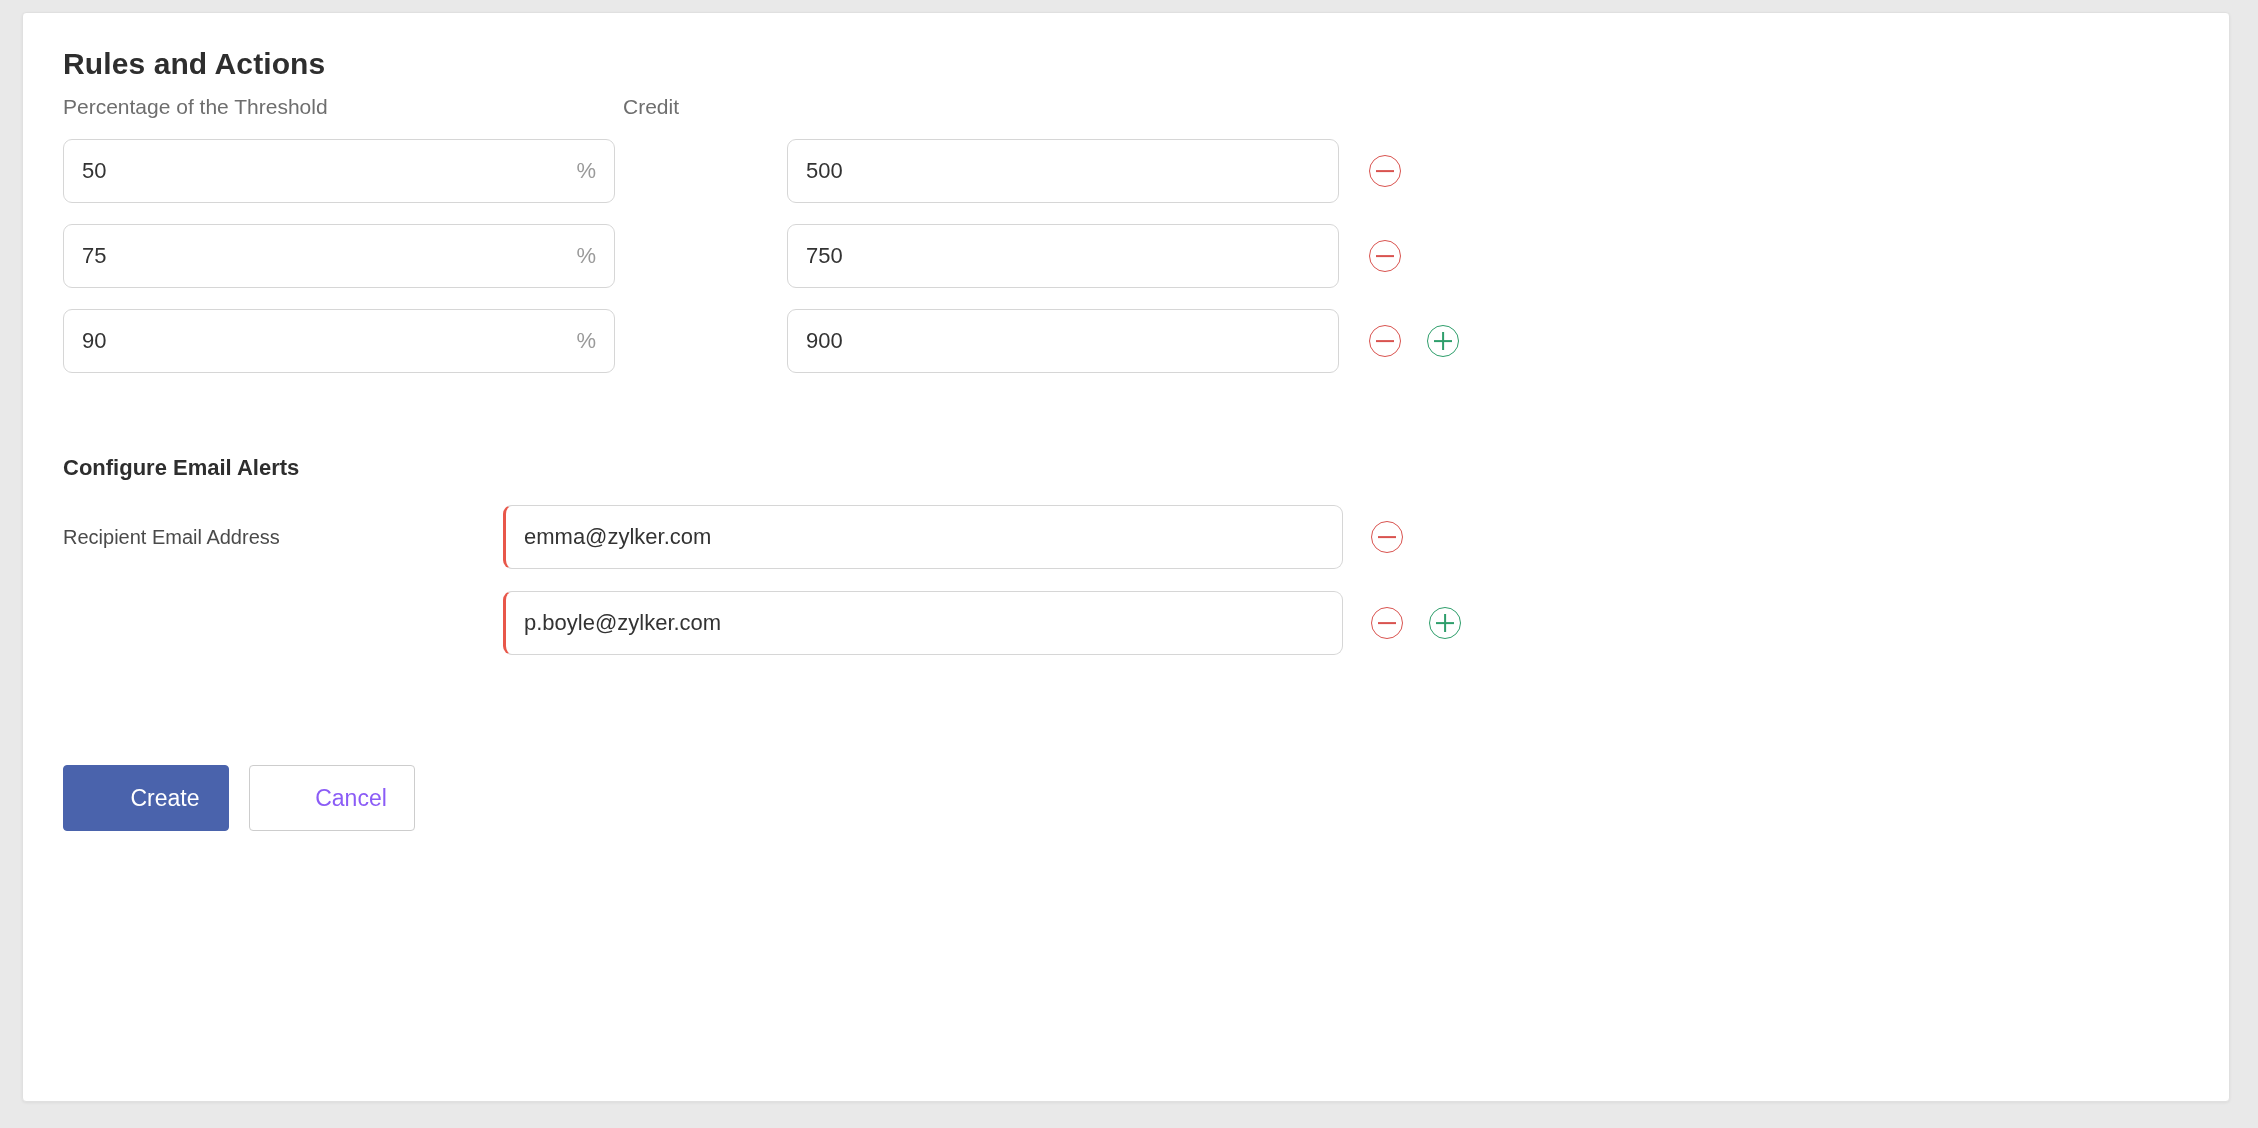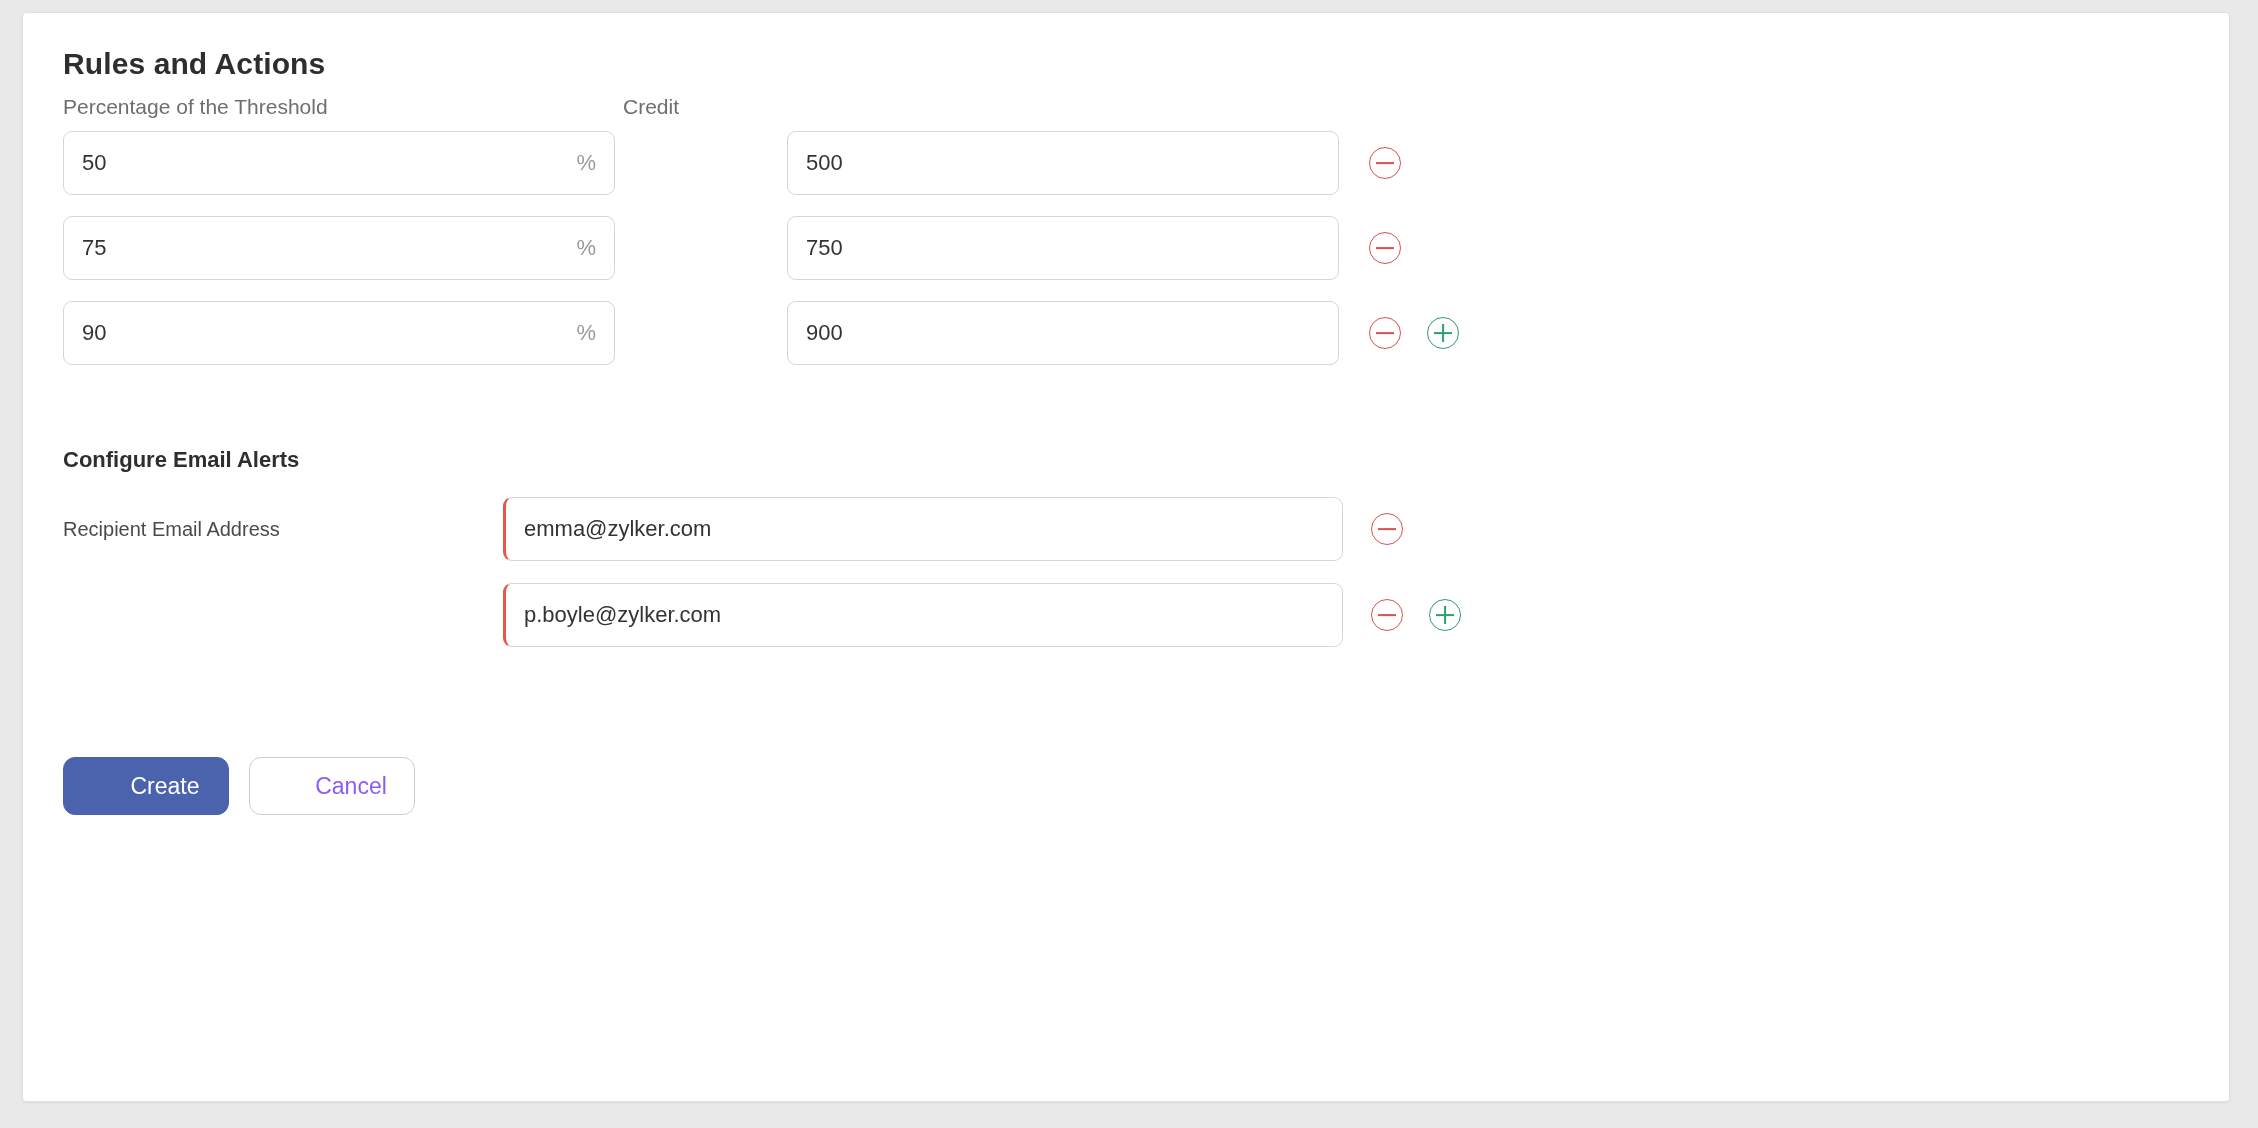--- a/index.html
+++ b/index.html
@@ -45,21 +45,21 @@
   }
   .section-head {
     font-size: 22px;
     font-weight: bold;
     color: #2e2e2e;
     margin: 0 0 24px 0;
   }
   .col-labels {
     display: flex;
     align-items: center;
-    margin-bottom: 12px;
+    margin-bottom: 20px;
   }
   .col-label {
     font-size: 21px;
     color: #6e6e6e;
   }
   .col-label.pct { width: 560px; }
   .col-label.credit { width: 560px; }
 
   .rule-row {
     display: flex;
@@ -177,23 +177,23 @@
   .email-label.empty { visibility: hidden; }
 
   .actions {
     display: flex;
     align-items: center;
     margin-top: 110px;
   }
   .btn {
     font-family: "Liberation Sans", sans-serif;
     font-size: 23px;
-    border-radius: 12px;
+    border-radius: 4px;
     cursor: pointer;
-    height: 58px;
+    height: 66px;
     box-sizing: border-box;
     padding-left: 44px;
   }
   .btn.primary {
     background: #4a63ac;
     color: #fff;
     border: 1px solid #4a63ac;
     width: 166px;
   }
   .btn.secondary {

